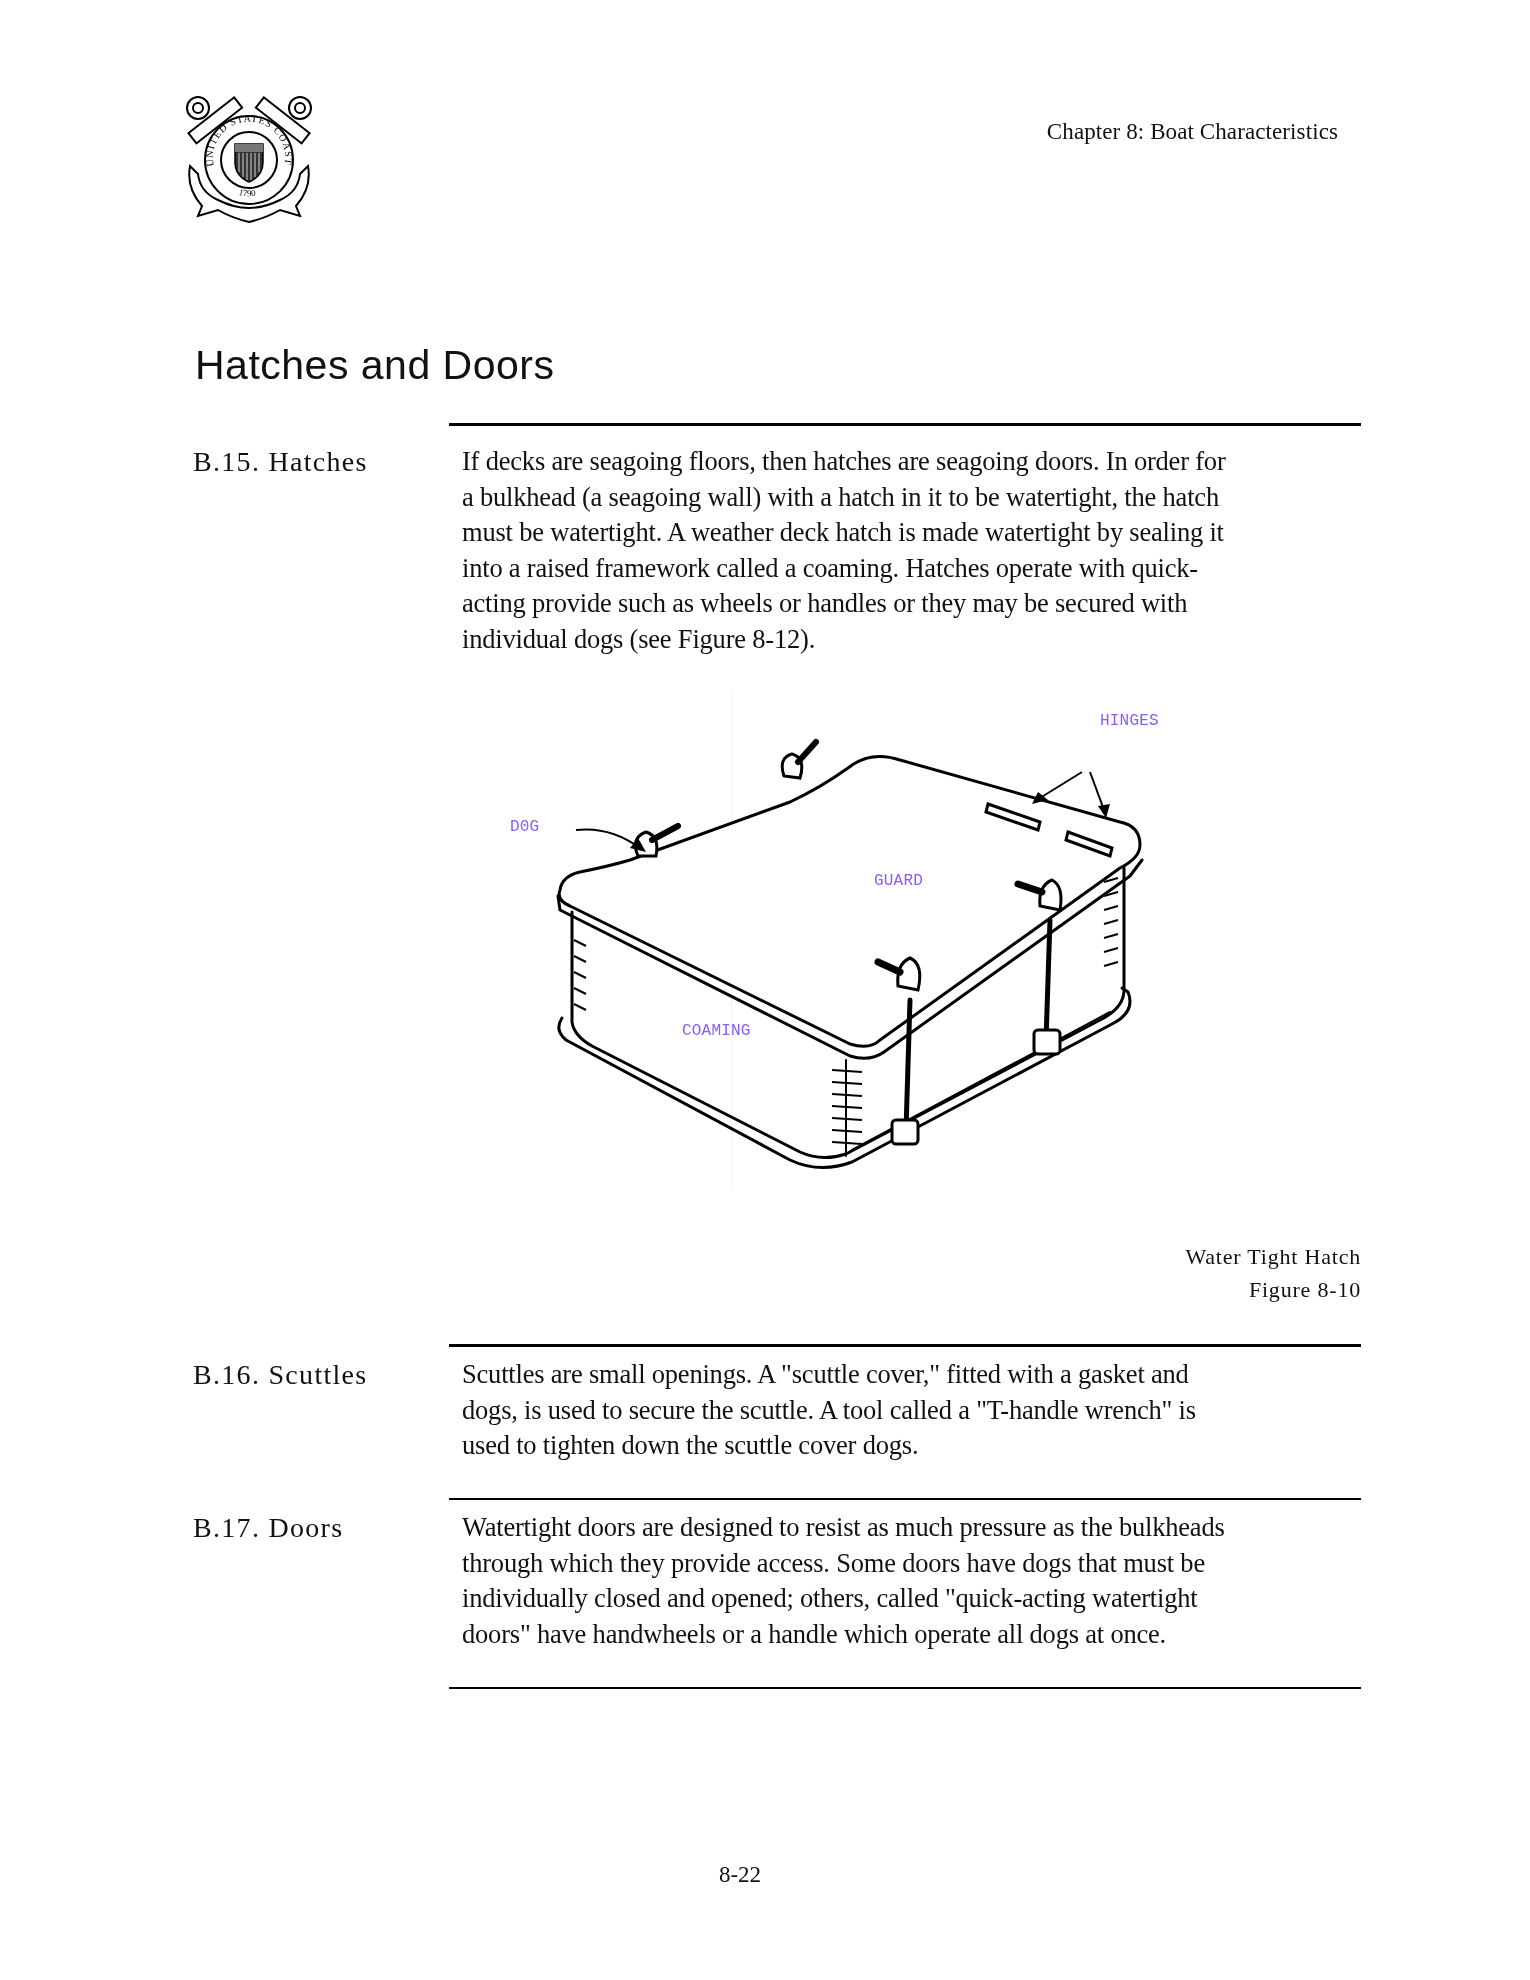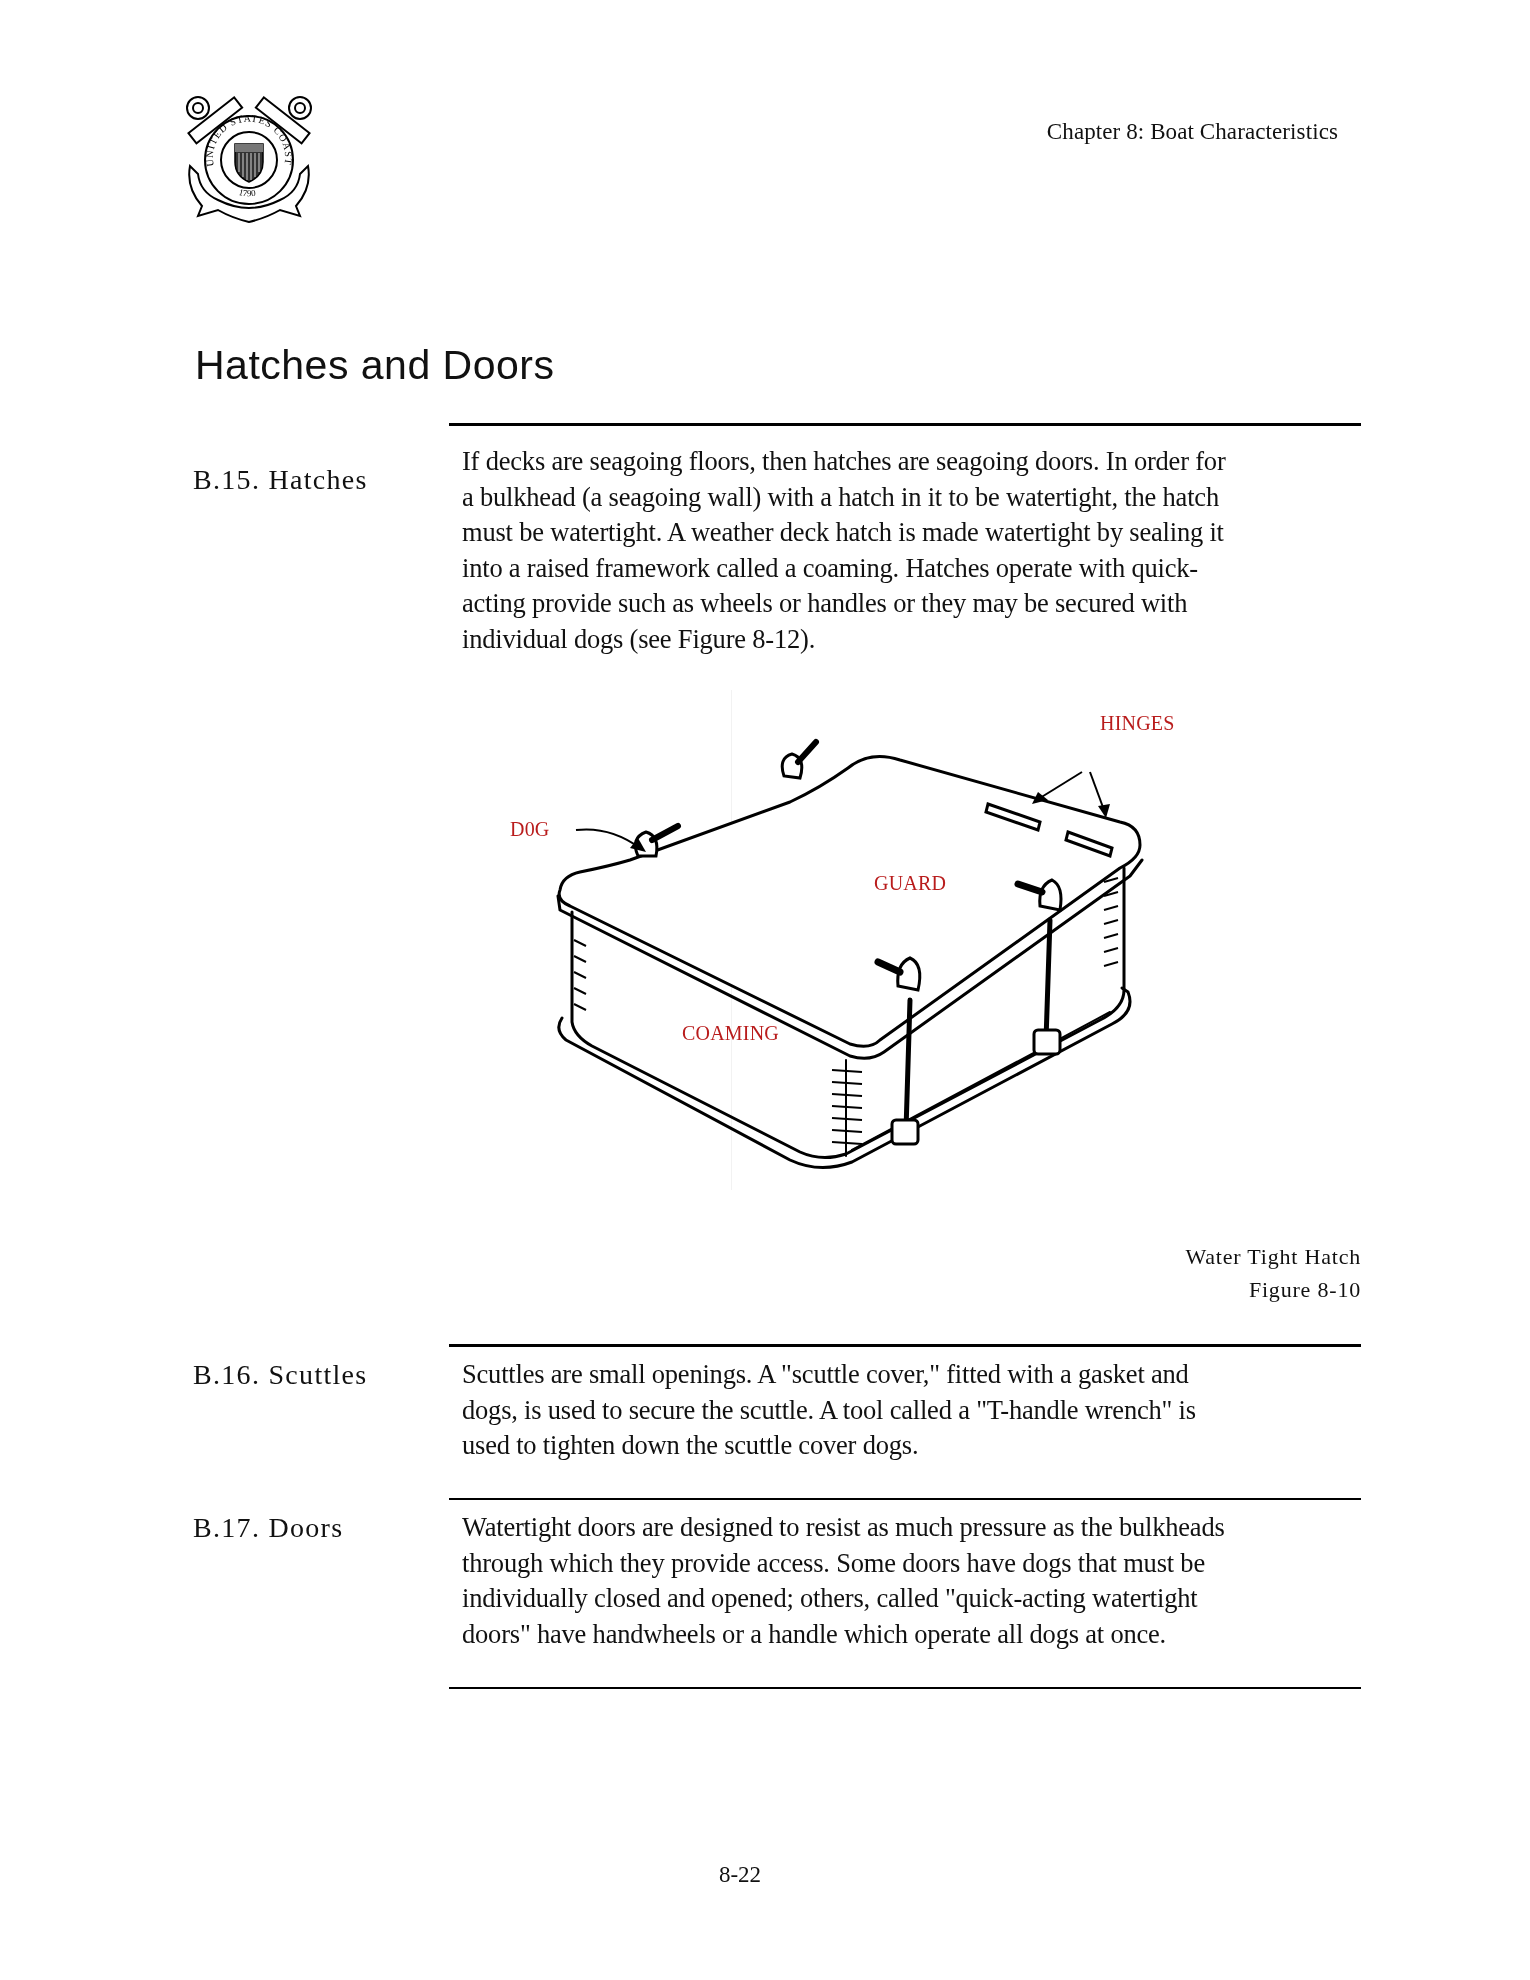--- a/index.html
+++ b/index.html
@@ -26,22 +26,22 @@
     }
     .body-text {
       left: 462px; width: 900px; font-size: 26.5px; line-height: 35.5px;
       letter-spacing: -0.2px;
     }
     .body-text .line { display: block; white-space: nowrap; }
     .figure { left: 500px; top: 700px; width: 820px; height: 480px; }
     .fig-vline { left: 731px; top: 690px; width: 1px; height: 500px; background: #f2f2f2; }
     .fig-label {
       position: absolute;
-      font-family: Liberation Serif, serif;
-      font-size: 20px; color: #b91c1c; letter-spacing: 0.2px;
+      font-family: Liberation Mono, monospace;
+      font-size: 16px; color: #8b5cf6; letter-spacing: 0.2px;
     }
     .caption {
       left: 449px; width: 912px; text-align: right; font-size: 22px;
       line-height: 33px; letter-spacing: 0.8px;
     }
     .page-number {
       left: 700px; width: 80px; top: 1862px; text-align: center; font-size: 23px;
     }
   </style>
 </head>
@@ -86,21 +86,21 @@
       <textPath href="#ringbottom" startOffset="28%">1790</textPath>
     </text>
   </svg>
 </div>
 
 <div class="abs running-header">Chapter 8:  Boat Characteristics</div>
 
 <h1 class="abs page-title">Hatches and Doors</h1>
 
 <div class="abs rule thick" style="top:423px;"></div>
-<div class="abs side-label" style="top:464px;">B.15.  Hatches</div>
+<div class="abs side-label" style="top:446px;">B.15.  Hatches</div>
 <div class="abs body-text" style="top:444px;">
   <span class="line">If decks are seagoing floors, then hatches are seagoing doors. In order for</span>
   <span class="line">a bulkhead (a seagoing wall) with a hatch in it to be watertight, the hatch</span>
   <span class="line">must be watertight. A weather deck hatch is made watertight by sealing it</span>
   <span class="line">into a raised framework called a coaming.  Hatches operate with quick-</span>
   <span class="line">acting provide such as wheels or handles or they may be secured with</span>
   <span class="line">individual dogs (see Figure 8-12).</span>
 </div>
 
 <div class="abs fig-vline"></div>

